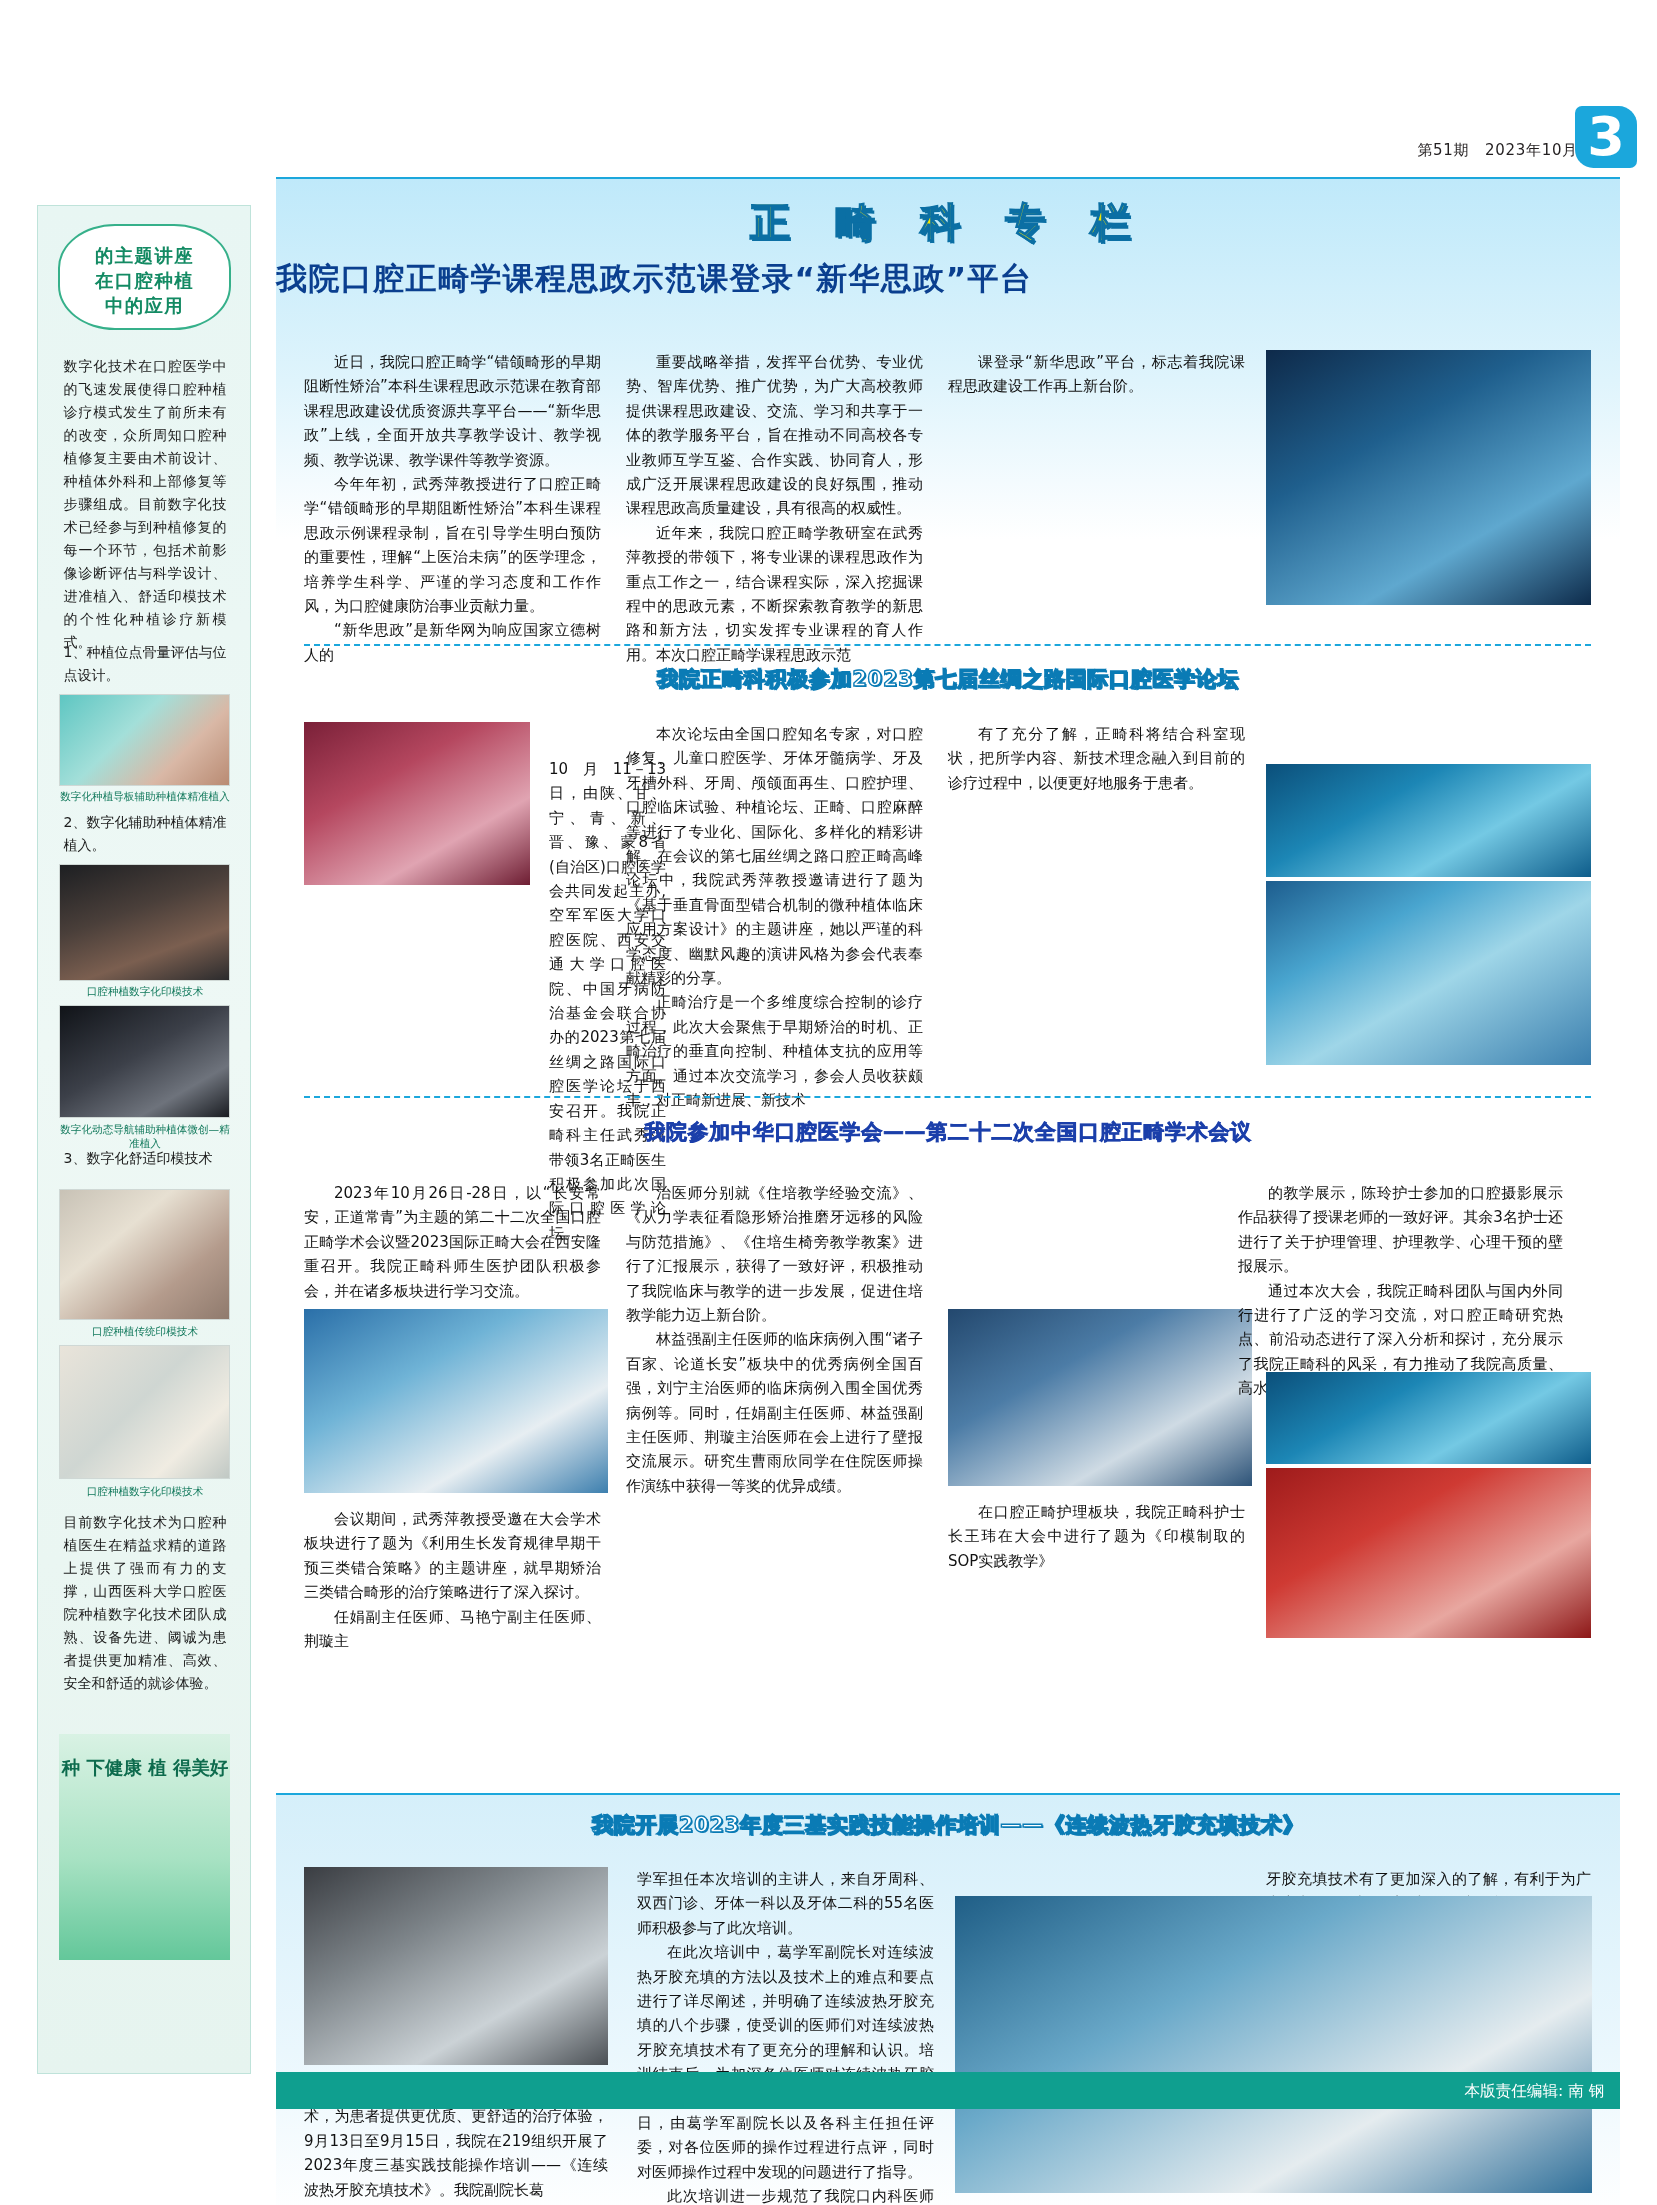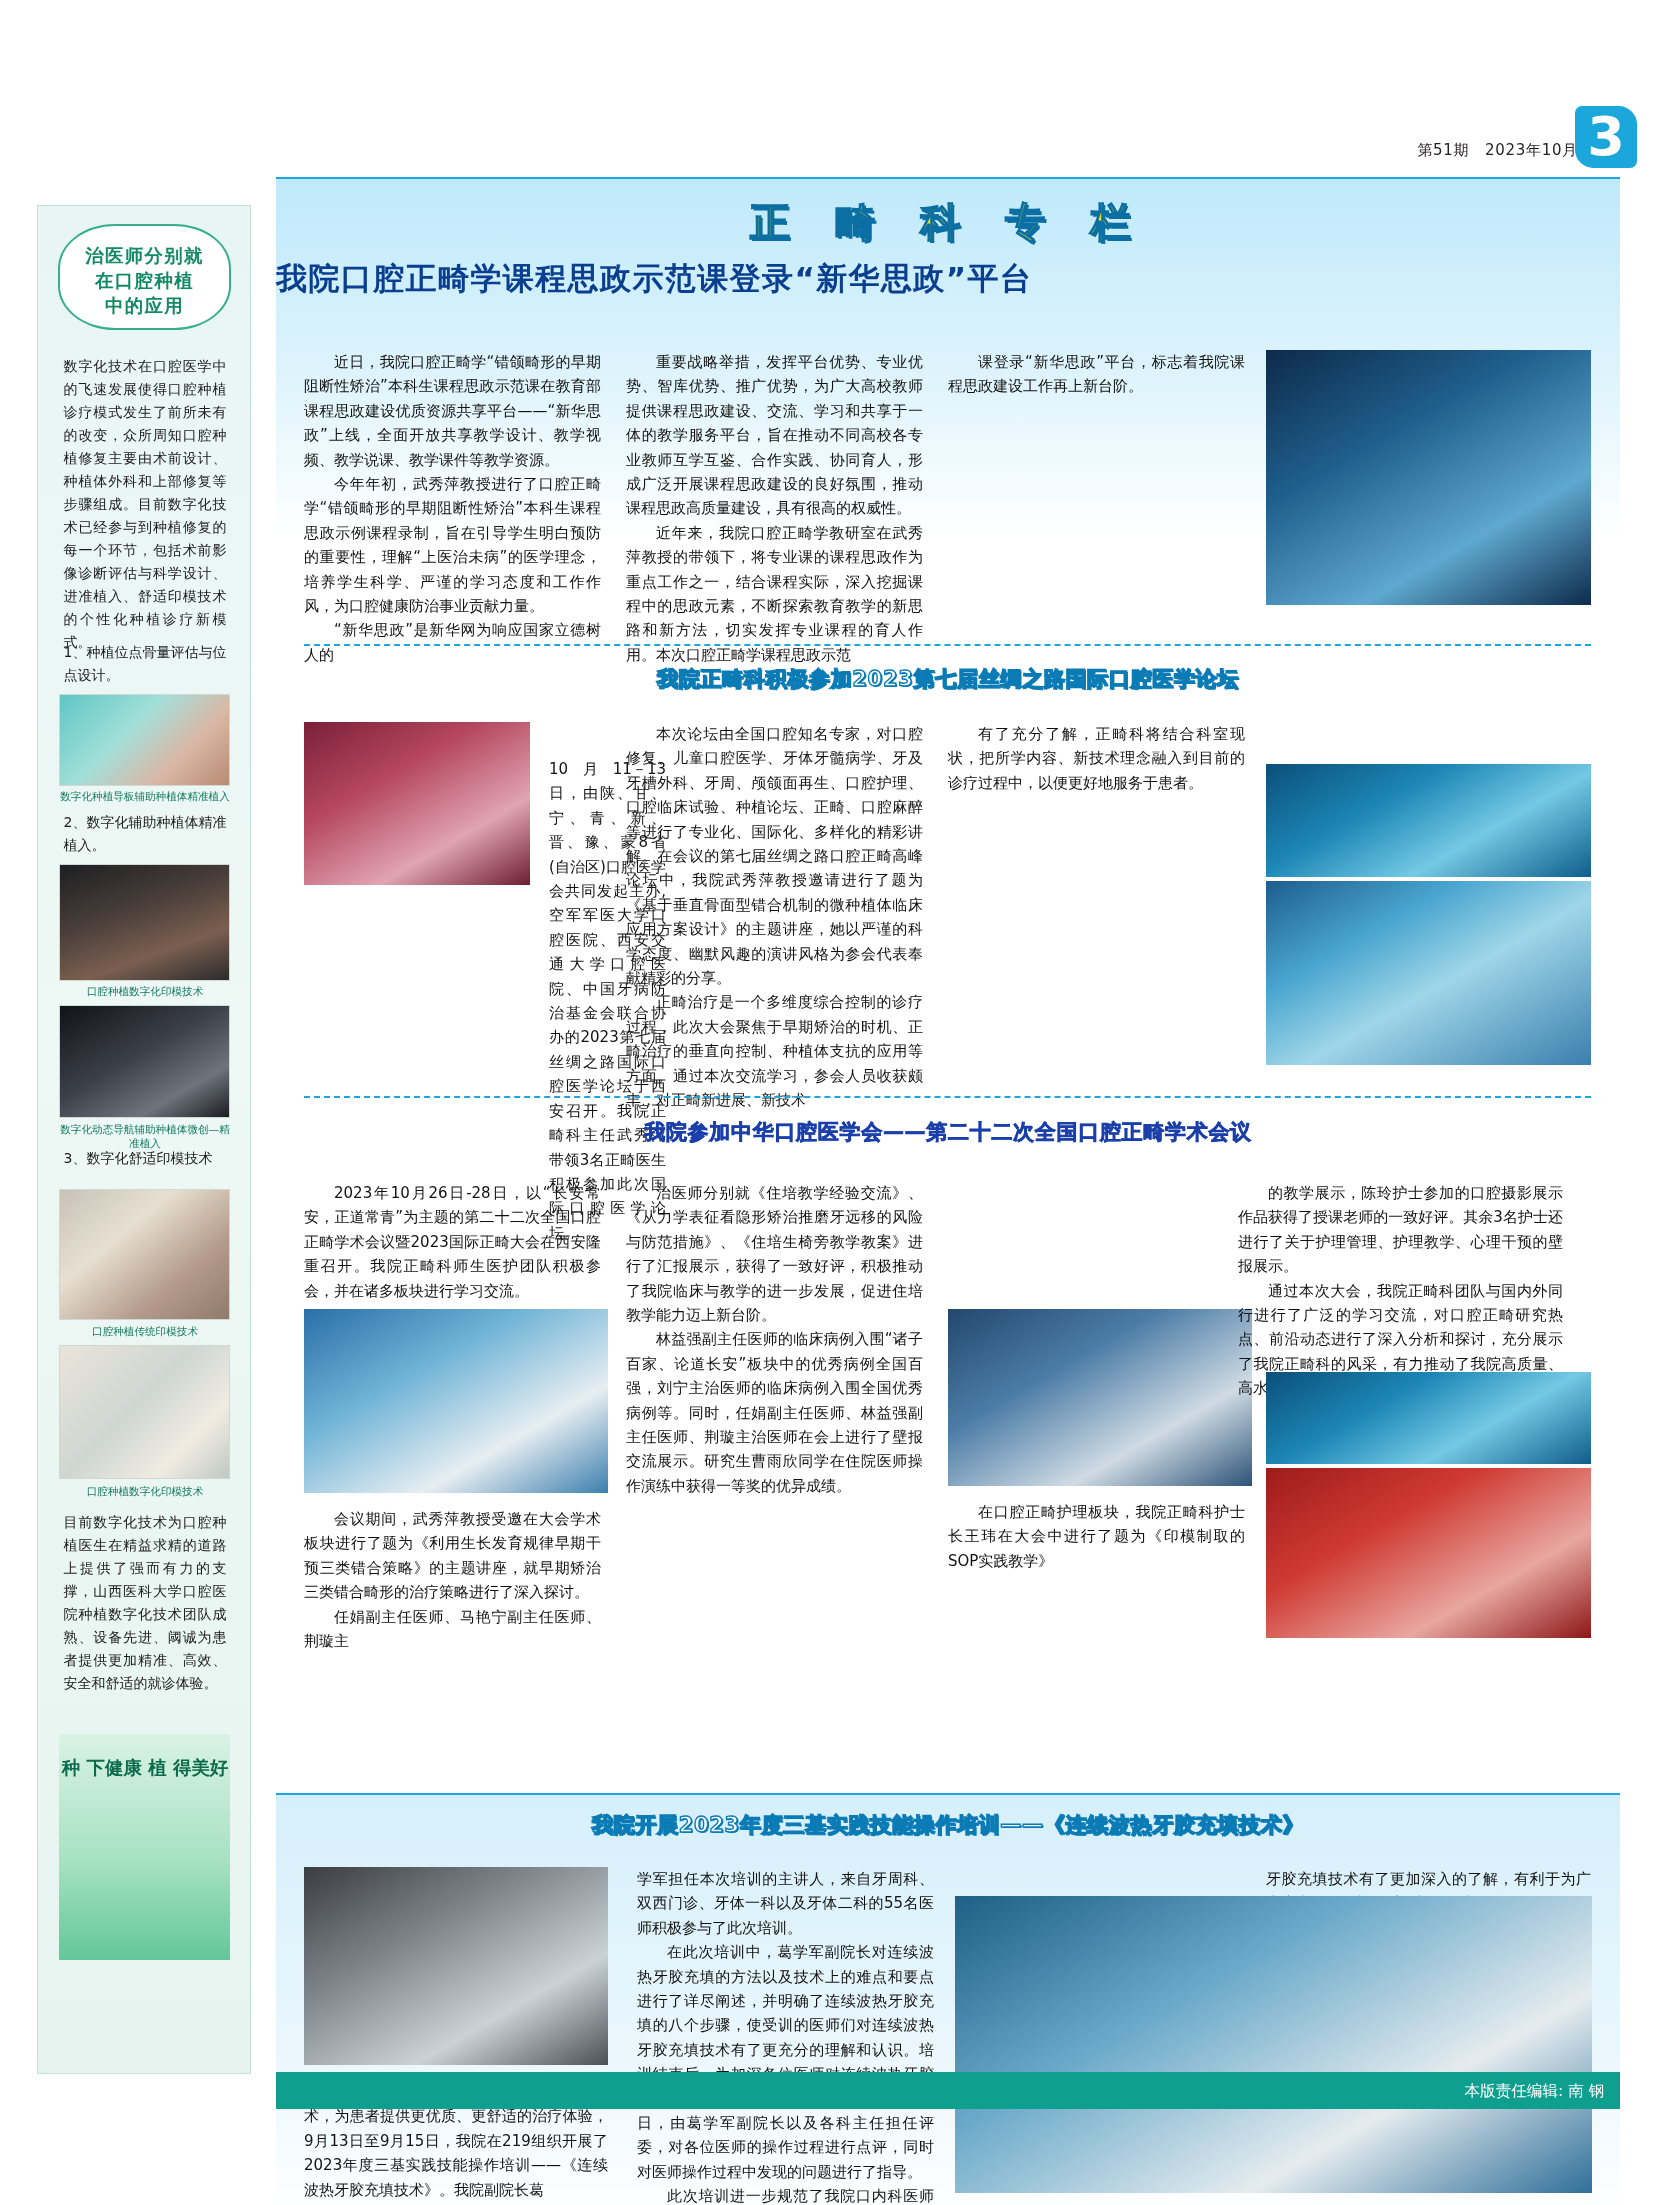--- a/index.html
+++ b/index.html
@@ -242,21 +242,21 @@
 <body>
 
 <div class="page">
 
   <div class="page-header">第51期　2023年10月 版</div>
   <div class="page-number">3</div>
 
   <div class="sidebar">
     <div class="sb-badge">
       <div class="sb-badge-text">
-        <div>治医师分别就</div>
+        <div>的主题讲座</div>
         <div>在口腔种植</div>
         <div>中的应用</div>
       </div>
     </div>
 
     <div class="sb-para" style="top:149px;">数字化技术在口腔医学中的飞速发展使得口腔种植诊疗模式发生了前所未有的改变，众所周知口腔种植修复主要由术前设计、种植体外科和上部修复等步骤组成。目前数字化技术已经参与到种植修复的每一个环节，包括术前影像诊断评估与科学设计、进准植入、舒适印模技术的个性化种植诊疗新模式。</div>
 
     <div class="sb-para" style="top:435px;">1、种植位点骨量评估与位点设计。</div>
 
     <div class="sb-img img-ph ph-teeth1" style="top:488px; height:92px;"></div>

